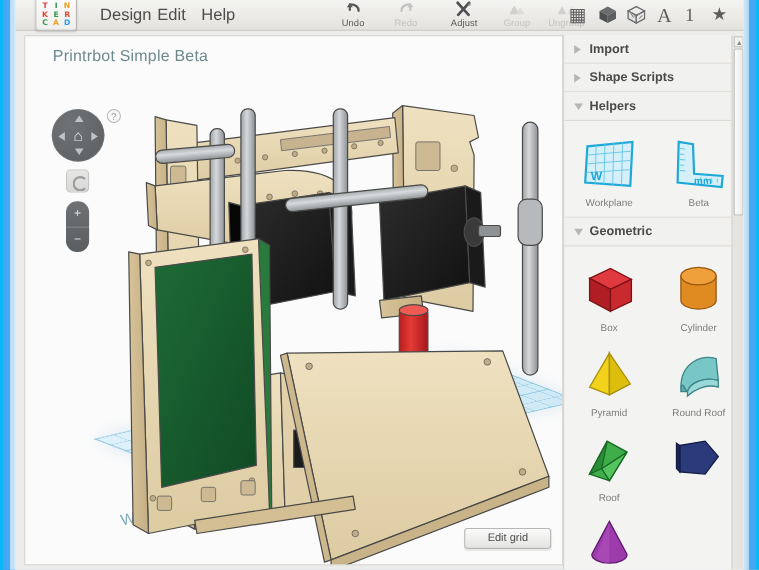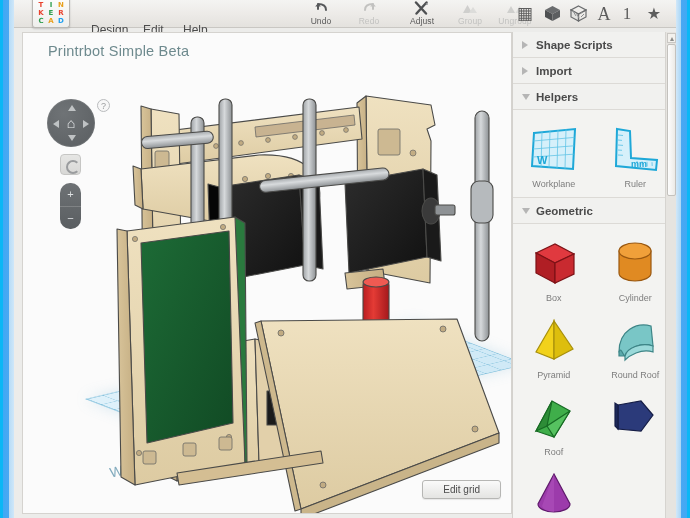--- a/index.html
+++ b/index.html
@@ -57,22 +57,22 @@
   .logo-row span {
     font-family: "DejaVu Sans", sans-serif;
     font-size: 7px; font-weight: bold; line-height: 8px;
     width: 9px; text-align: center;
   }
 
   
   .menu-item {
     position: absolute; top: 0; height: 28px;
     line-height: 28px;
-    font-size: 12px; color: #4c4c4c;
-    padding: 16px 9px;
+    font-size: 15px; color: #4c4c4c;
+    padding: 0 9px;
     cursor: default;
   }
 
   
   .tool {
     position: absolute; top: 1px; width: 46px; height: 27px;
     text-align: center; cursor: default;
   }
   .tool .tool-ico {
     display: block; height: 15px; line-height: 15px;
@@ -499,26 +499,26 @@
         </div>
       </div>
 
       <div id="edit-grid-btn">Edit grid</div>
     </div>
 
     <div id="sidebar">
 
       <div class="sec-head">
         <span class="tri closed"></span>
-        <span>Shape Scripts</span>
+        <span>Import</span>
       </div>
 
       <div class="sec-head">
         <span class="tri closed"></span>
-        <span>Import</span>
+        <span>Shape Scripts</span>
       </div>
 
       <div class="sec-head">
         <span class="tri open"></span>
         <span>Helpers</span>
       </div>
 
       <div class="shape-grid">
         <div class="shape-cell">
           <div class="shape-art">
@@ -549,21 +549,21 @@
                 <path d="M9 25 L13 25.3"></path>
                   <path d="M9 30 L14 30.3"></path>
                 <path d="M28 36 L28.3 41"></path>
                   <path d="M33 36.4 L33.3 40.4"></path>
                 <path d="M38 36.8 L38.2 41.5"></path>
                   <path d="M43 37.2 L43.2 41"></path>
               </g>
               <text x="22" y="42" font-family="Liberation Sans, sans-serif" font-size="9" font-weight="bold" fill="#1ea8d8">mm</text>
             </svg>
           </div>
-          <div class="shape-lbl">Ruler</div>
+          <div class="shape-lbl">Beta</div>
         </div>
       </div>
 
       <div class="sec-head">
         <span class="tri open"></span>
         <span>Geometric</span>
       </div>
 
       <div class="shape-grid" style="border-bottom:none">
 

